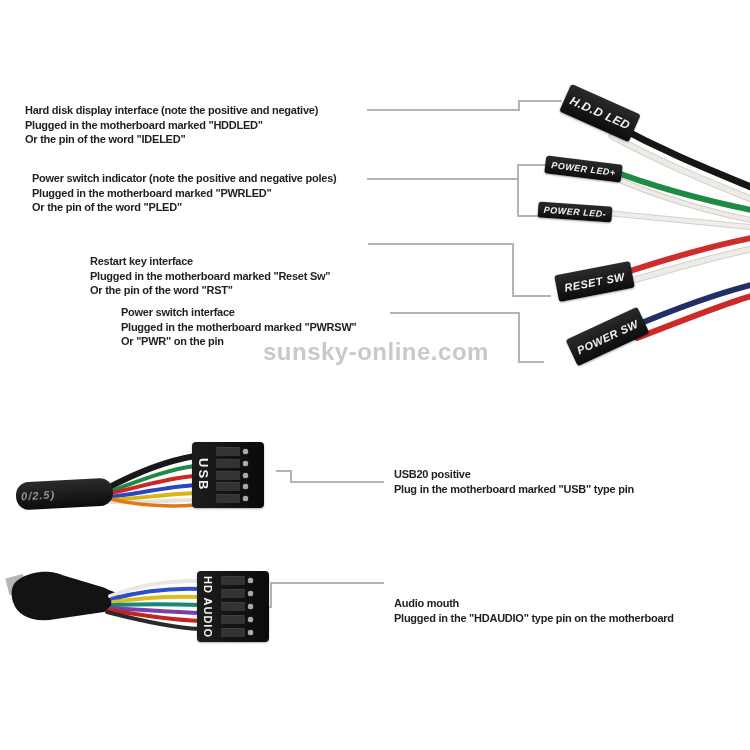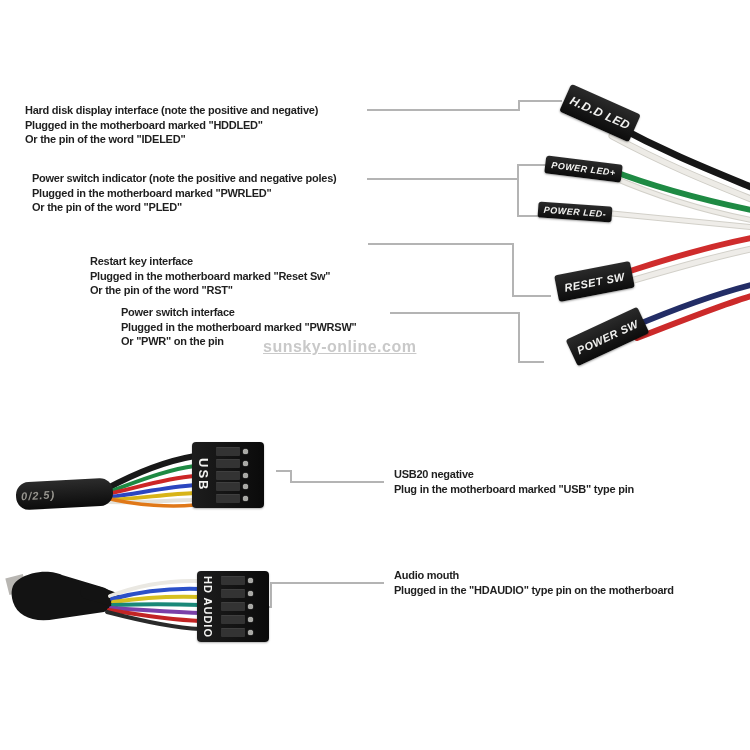--- a/index.html
+++ b/index.html
@@ -19,22 +19,22 @@
        letter-spacing:2px;}
   .slots{position:absolute;display:flex;flex-direction:column;justify-content:space-between;}
   .slotrow{display:flex;align-items:center;}
   .slot{width:24px;height:8px;background:#333;border-radius:1px;border-top:1px solid #3f3f3f;}
   .pin{width:5px;height:5px;border-radius:50%;background:#a9a9a5;margin-left:3px;
        box-shadow:0 0 1px #fff;}
   .sleeve{position:absolute;z-index:2;background:linear-gradient(180deg,#2c2c2c,#0b0b0b);
           border-radius:13px;display:flex;align-items:center;}
   .sleeve span{color:#97958f;font-style:italic;font-weight:700;font-size:11px;
           letter-spacing:1px;padding-left:5px;}
-  #watermark{position:absolute;z-index:2;left:263px;top:338px;font-size:16px;font-weight:700;
-          color:#c9c9c9;letter-spacing:0.5px;text-decoration:underline;}
+  #watermark{position:absolute;z-index:2;left:263px;top:338px;font-size:24px;font-weight:700;
+          color:#c9c9c9;letter-spacing:0.5px;}
 </style>
 </head>
 <body>
 
 <div id="stage">
 
   <svg class="layer" width="750" height="750" viewBox="0 0 750 750">
 
     <g fill="none" stroke-linecap="round">
       <path d="M 615,125 C 665,152 705,168 751,187" stroke="#161616" stroke-width="7"></path>
@@ -109,24 +109,24 @@
     <div>Restart key interface</div>
     <div>Plugged in the motherboard marked "Reset Sw"</div>
     <div>Or the pin of the word "RST"</div>
   </div>
   <div class="ann" style="left:97px;top:305px;margin-left:24px;">
     <div>Power switch interface</div>
     <div>Plugged in the motherboard marked "PWRSW"</div>
     <div>Or "PWR" on the pin</div>
   </div>
   <div class="ann" style="left:394px;top:467px;">
-    <div>USB20 negative</div>
+    <div>USB20 positive</div>
     <div>Plug in the motherboard marked "USB" type pin</div>
   </div>
-  <div class="ann" style="left:394px;top:568px;">
+  <div class="ann" style="left:394px;top:596px;">
     <div>Audio mouth</div>
     <div>Plugged in the "HDAUDIO" type pin on the motherboard</div>
   </div>
 
   <div class="conn" style="left:562px;top:98px;width:76px;height:30px;font-size:12px;
        transform:rotate(24deg);">
     <span>H.D.D LED</span>
   </div>
   <div class="conn" style="left:545px;top:160px;width:77px;height:18px;font-size:9px;
        transform:rotate(7deg);">

